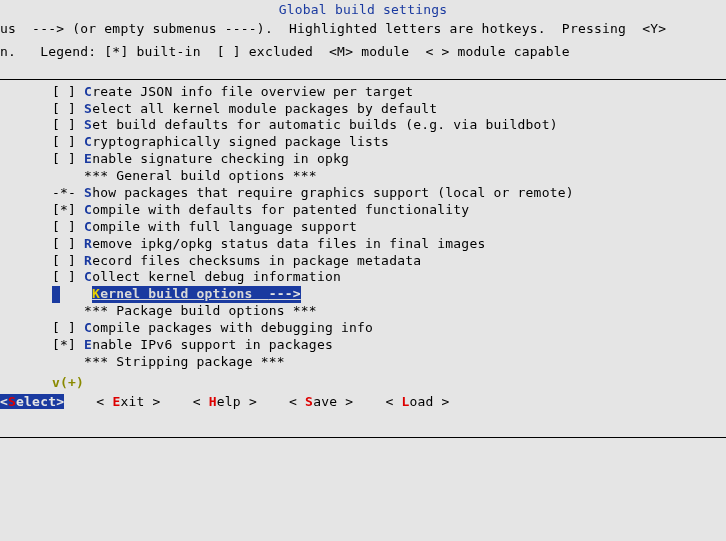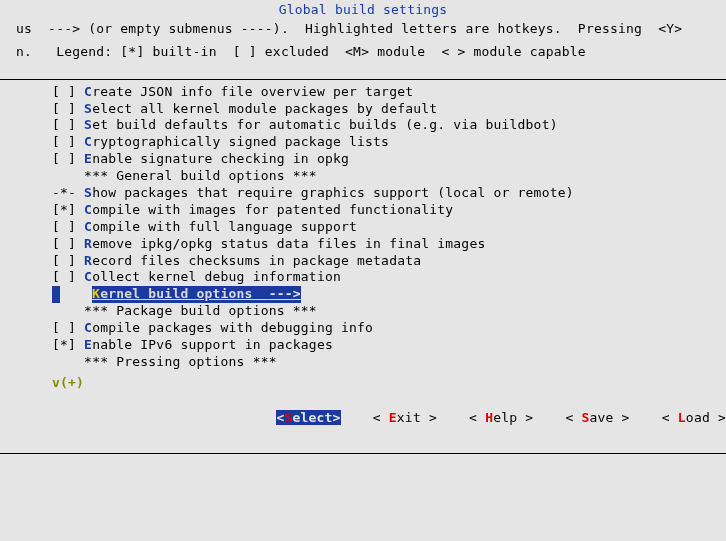--- a/index.html
+++ b/index.html
@@ -15,21 +15,21 @@
     }
     .title {
       text-align: center;
       font-weight: normal;
       color: #1a3aa0;
       padding: 2px 0;
       background: #e5e5e5;
     }
     .legend {
       color: #000;
-      padding: 0 4px 6px 16px;
+      padding: 0 4px 6px 0;
       white-space: pre;
     }
     .frame-top {
       border-top: 1px solid #000;
       margin-top: 12px;
     }
     .content {
       padding: 4px 0 4px 52px;
     }
     .row {
@@ -56,22 +56,22 @@
     .v-indicator {
       color: #8a8a00;
       font-weight: bold;
       padding-left: 52px;
     }
     .frame-bottom {
       border-top: 1px solid #000;
       margin-top: 26px;
     }
     .btnbar {
-      margin-top: 18px;
-      text-align: right;
+      margin-top: 2px;
+      text-align: left;
       white-space: pre;
     }
     .btn-sel {
       background: #1a3aa0;
       color: #e5e5e5;
       font-weight: bold;
     }
     .btn-sel .hk { color: #d00; font-weight: bold; }
     .btn { color: #000; }
     .btn .hk { color: #d00; font-weight: bold; }
@@ -86,29 +86,29 @@
 <div class="frame-top"></div>
 
 <div class="content">
   <div class="row"><span>[ ] </span><span class="hot">C</span><span>reate JSON info file overview per target</span></div>
   <div class="row"><span>[ ] </span><span class="hot">S</span><span>elect all kernel module packages by default</span></div>
   <div class="row"><span>[ ] </span><span class="hot">S</span><span>et build defaults for automatic builds (e.g. via buildbot)</span></div>
   <div class="row"><span>[ ] </span><span class="hot">C</span><span>ryptographically signed package lists</span></div>
   <div class="row"><span>[ ] </span><span class="hot">E</span><span>nable signature checking in opkg</span></div>
   <div class="row"><span>    </span><span>*** General build options ***</span></div>
   <div class="row"><span>-*- </span><span class="hot">S</span><span>how packages that require graphics support (local or remote)</span></div>
-  <div class="row"><span>[*] </span><span class="hot">C</span><span>ompile with images for patented functionality</span></div>
+  <div class="row"><span>[*] </span><span class="hot">C</span><span>ompile with defaults for patented functionality</span></div>
   <div class="row"><span>[ ] </span><span class="hot">C</span><span>ompile with full language support</span></div>
   <div class="row"><span>[ ] </span><span class="hot">R</span><span>emove ipkg/opkg status data files in final images</span></div>
   <div class="row"><span>[ ] </span><span class="hot">R</span><span>ecord files checksums in package metadata</span></div>
   <div class="row"><span>[ ] </span><span class="hot">C</span><span>ollect kernel debug information</span></div>
   <div class="row"><span class="hl-leader"></span><span>    </span><span class="highlighted"><span class="hot-yellow">K</span><span>ernel build options  </span><span class="arrow">---&gt;</span></span></div>
   <div class="row"><span>    </span><span>*** Package build options ***</span></div>
   <div class="row"><span>[ ] </span><span class="hot">C</span><span>ompile packages with debugging info</span></div>
   <div class="row"><span>[*] </span><span class="hot">E</span><span>nable IPv6 support in packages</span></div>
-  <div class="row"><span>    </span><span>*** Pressing options ***</span></div>
+  <div class="row"><span>    </span><span>*** Stripping package ***</span></div>
 </div>
 
 <div class="v-indicator">v(+)</div>
 
 <div class="btnbar"><span class="btn-sel"><span>&lt;</span><span class="hk">S</span><span>elect&gt;</span></span>    <span class="btn"><span>&lt; </span><span class="hk">E</span><span>xit &gt;</span></span>    <span class="btn"><span>&lt; </span><span class="hk">H</span><span>elp &gt;</span></span>    <span class="btn"><span>&lt; </span><span class="hk">S</span><span>ave &gt;</span></span>    <span class="btn"><span>&lt; </span><span class="hk">L</span><span>oad &gt;</span></span></div>
 
 <div class="frame-bottom"></div>
 
 </body></html>

